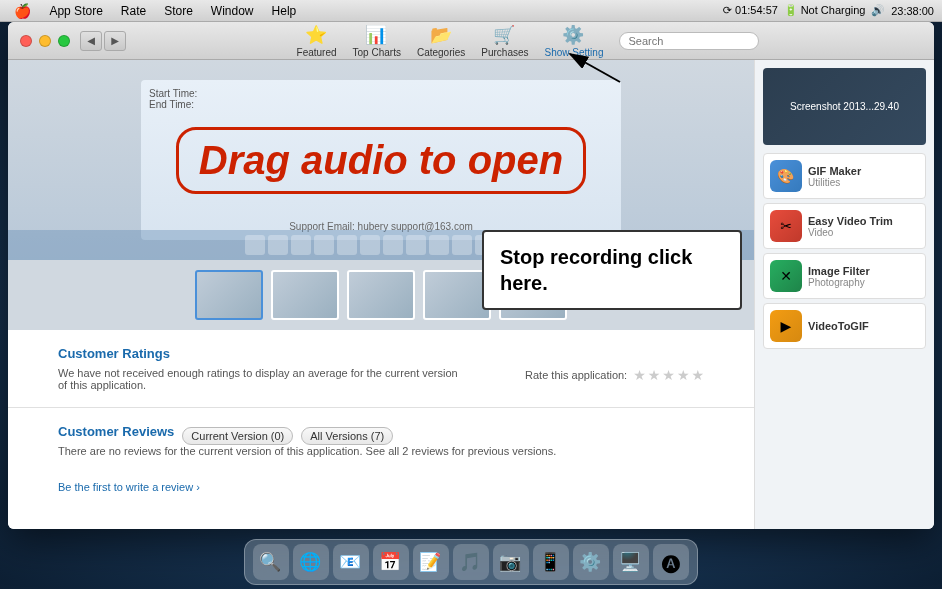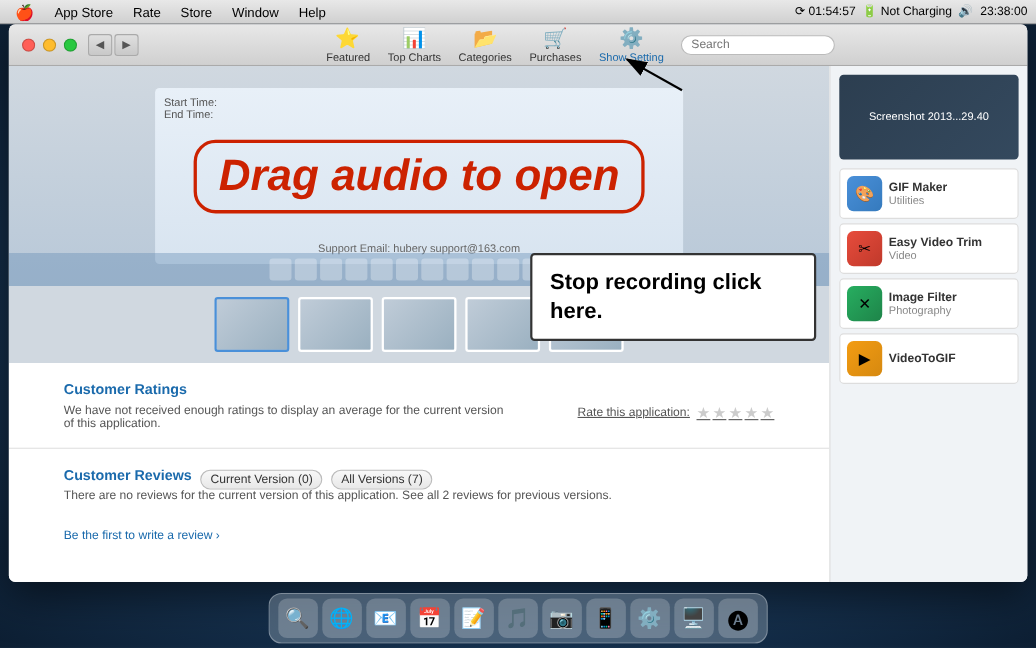--- a/index.html
+++ b/index.html
@@ -263,21 +263,20 @@
       font-size: 11px;
       color: #555;
       max-width: 400px;
     }
     .rate-app {
       display: flex;
       align-items: center;
       gap: 6px;
       font-size: 11px;
       color: #555;
-      text-decoration: underline;
     }
     .stars {
       display: flex;
       gap: 2px;
     }
     .star {
       color: #ccc;
       font-size: 14px;
     }
 

